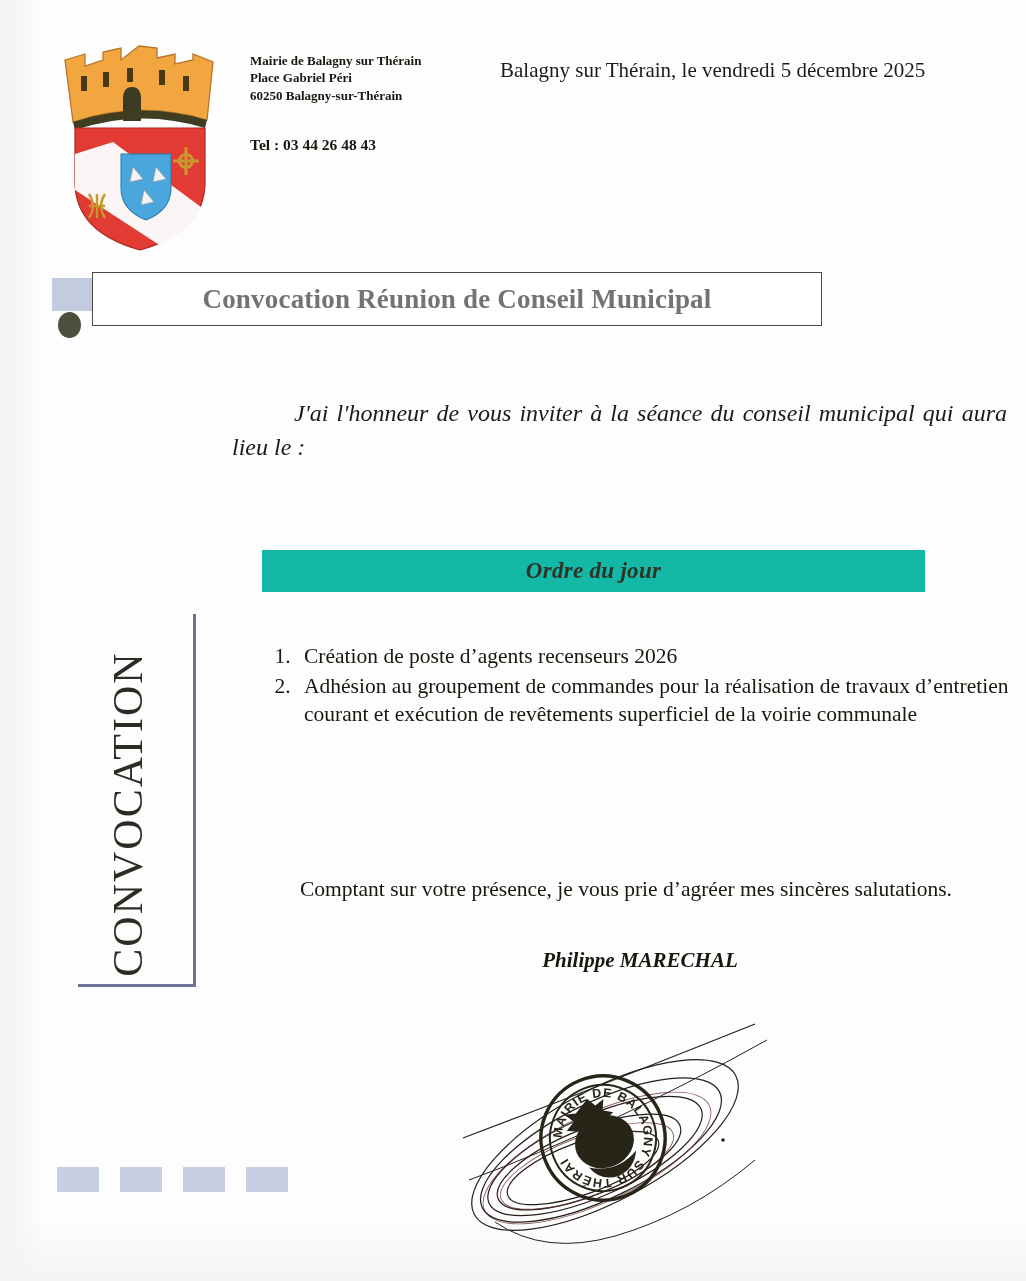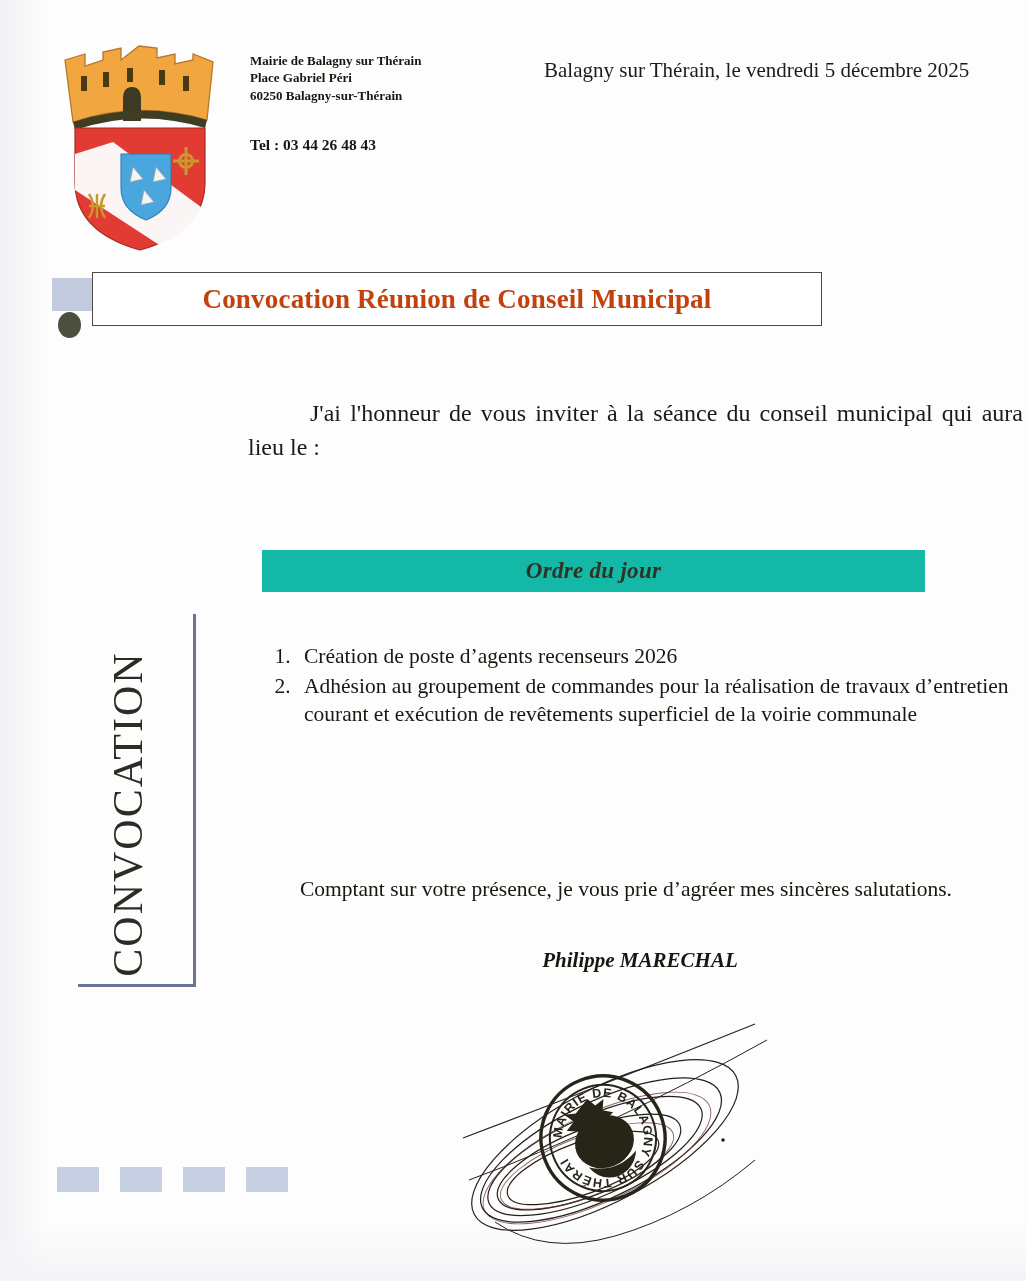--- a/index.html
+++ b/index.html
@@ -56,21 +56,20 @@
     font-weight: bold;
     color: #17170f;
     white-space: nowrap;
   }
   .date-line {
     position: absolute;
     left: 500px; top: 58px;
     font-size: 21px;
     color: #1c1c17;
     white-space: nowrap;
-    margin-left: 44px;
   }
 
   
   .deco-square {
     position: absolute;
     left: 52px; top: 278px;
     width: 46px; height: 33px;
     background: #c3cbde;
   }
   .deco-oval {
@@ -88,35 +87,35 @@
     background: #ffffff;
     display: flex;
     align-items: center;
     justify-content: center;
   }
   .title-text {
     font-family: "Liberation Serif", "DejaVu Serif", serif;
     font-size: 27px;
     font-weight: bold;
     letter-spacing: 0.2px;
-    color: #c2410c;
+    color: #737373;
     white-space: nowrap;
   }
 
   
   .invite-para {
     position: absolute;
     left: 232px; top: 372px;
     width: 775px;
     font-size: 24px;
+    font-style: italic;
     line-height: 1.42;
     text-align: justify;
     text-indent: 62px;
     color: #1a1a16;
-    margin-left: 16px;
   }
   .date-emph {
     position: absolute;
     left: 232px;
     width: 775px;
     text-align: center;
     font-size: 25px;
     font-weight: bold;
     font-style: italic;
     color: #17170f;

